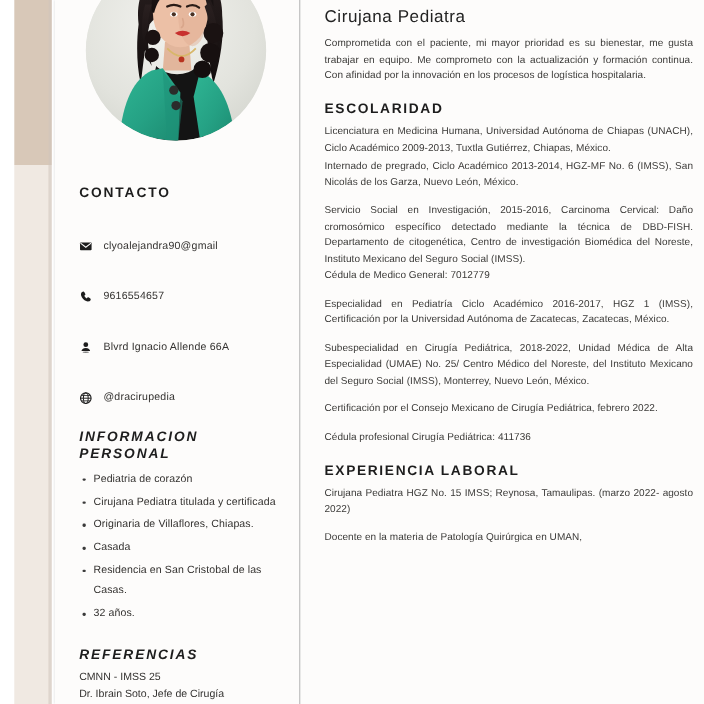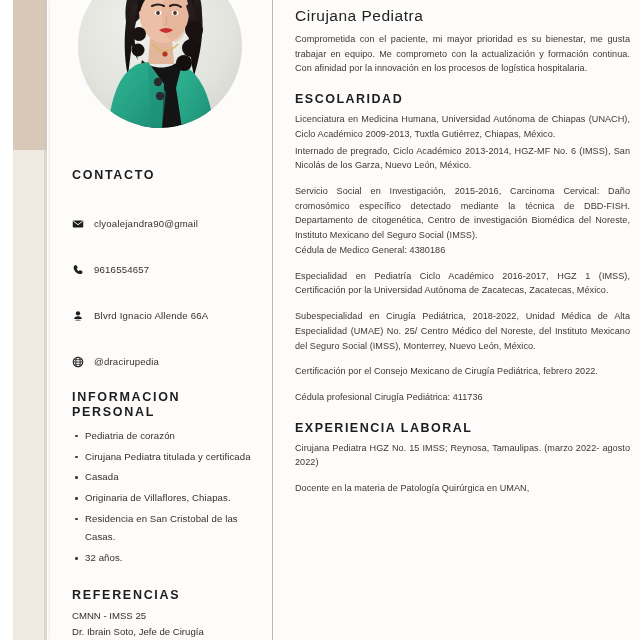--- a/index.html
+++ b/index.html
@@ -110,21 +110,21 @@
 
   h2.sec-head {
     margin: 0 0 11px 0;
     font-size: 12.5px;
     font-weight: 700;
     letter-spacing: 1.7px;
     color: #1d1d1d;
     text-transform: uppercase;
     line-height: 1.25;
   }
-  h2.sec-head.tight { margin-bottom: 6px; }
+  h2.sec-head.tight { margin-bottom: 6px; font-style: italic; }
 
   .contact-list { margin: 0 0 22px 0; padding: 0; list-style: none; }
   .contact-row {
     display: flex;
     align-items: flex-start;
     margin-bottom: 11px;
     font-size: 9.6px;
     color: #33312f;
     margin-top: 34px;
   }
@@ -322,22 +322,22 @@
             </span>
             <span class="contact-val">@dracirupedia</span>
           </li>
         </ul>
 
         <h2 class="sec-head tight">INFORMACION PERSONAL</h2>
 
         <ul class="bullets">
           <li>Pediatria de corazón</li>
           <li>Cirujana Pediatra titulada y certificada</li>
+          <li>Originaria de Villaflores, Chiapas.</li>
           <li>Casada</li>
-          <li>Originaria de Villaflores, Chiapas.</li>
           <li>Residencia en San Cristobal de las Casas.</li>
           <li>32 años.</li>
         </ul>
 
         <h2 class="sec-head tight ref-head">REFERENCIAS</h2>
 
         <div class="ref-block">
           <p>CMNN - IMSS 25</p>
           <p>Dr. Ibrain Soto, Jefe de Cirugía</p>
           <p>Pediatrica, Mty NL.</p>
@@ -356,21 +356,21 @@
 
         <h1 class="job-title">Cirujana Pediatra</h1>
 
         <p class="para lead">Comprometida con el paciente, mi mayor prioridad es su bienestar, me gusta trabajar en equipo. Me comprometo con la actualización y formación continua. Con afinidad por la innovación en los procesos de logística hospitalaria.</p>
 
         <h2 class="sec-head-r">ESCOLARIDAD</h2>
 
         <p class="para nogap">Licenciatura en Medicina Humana, Universidad Autónoma de Chiapas (UNACH), Ciclo Académico 2009-2013, Tuxtla Gutiérrez, Chiapas, México.</p>
         <p class="para" style="margin-top:2px;">Internado de pregrado, Ciclo Académico 2013-2014, HGZ-MF No. 6 (IMSS), San Nicolás de los Garza, Nuevo León, México.</p>
         <p class="para nogap">Servicio Social en Investigación, 2015-2016, Carcinoma Cervical: Daño cromosómico específico detectado mediante la técnica de DBD-FISH. Departamento de citogenética, Centro de investigación Biomédica del Noreste, Instituto Mexicano del Seguro Social (IMSS).</p>
-        <p class="para">Cédula de Medico General: 4380186</p>
+        <p class="para">Cédula de Medico General: 7012779</p>
         <p class="para">Especialidad en Pediatría Ciclo Académico 2016-2017, HGZ 1 (IMSS), Certificación por la Universidad Autónoma de Zacatecas, Zacatecas, México.</p>
         <p class="para">Subespecialidad en Cirugía Pediátrica, 2018-2022, Unidad Médica de Alta Especialidad (UMAE) No. 25/ Centro Médico del Noreste, del Instituto Mexicano del Seguro Social (IMSS), Monterrey, Nuevo León, México.</p>
         <p class="para">Certificación por el Consejo Mexicano de Cirugía Pediátrica, febrero 2022.</p>
         <p class="para">Cédula profesional Cirugía Pediátrica: 411736</p>
 
         <h2 class="sec-head-r">EXPERIENCIA LABORAL</h2>
 
         <p class="para">Cirujana Pediatra HGZ   No. 15 IMSS; Reynosa, Tamaulipas. (marzo 2022- agosto 2022)</p>
         <p class="para">Docente en la materia de Patología Quirúrgica en UMAN,</p>
 

